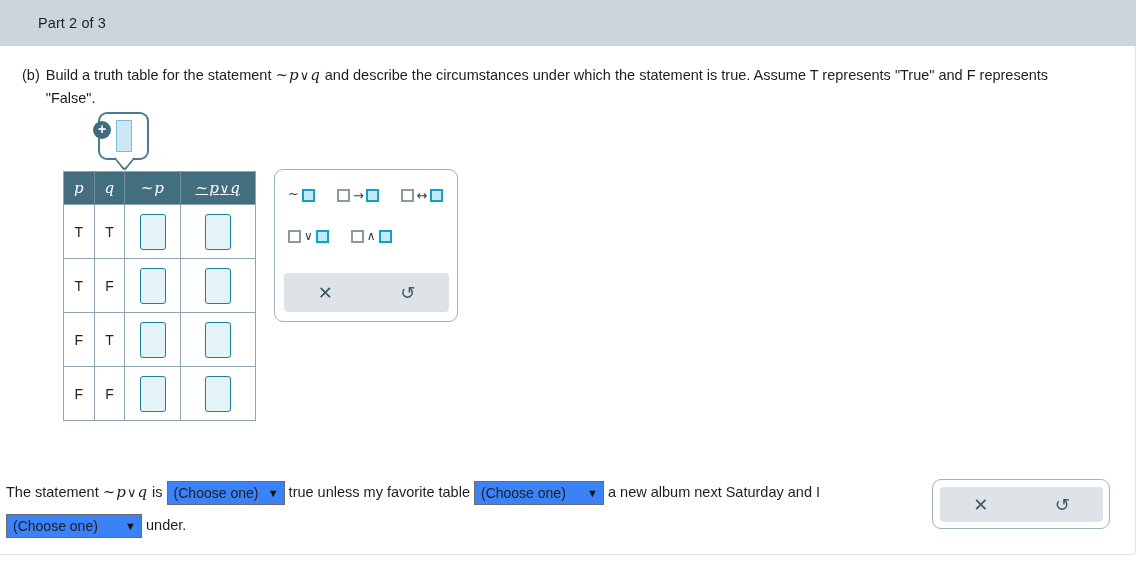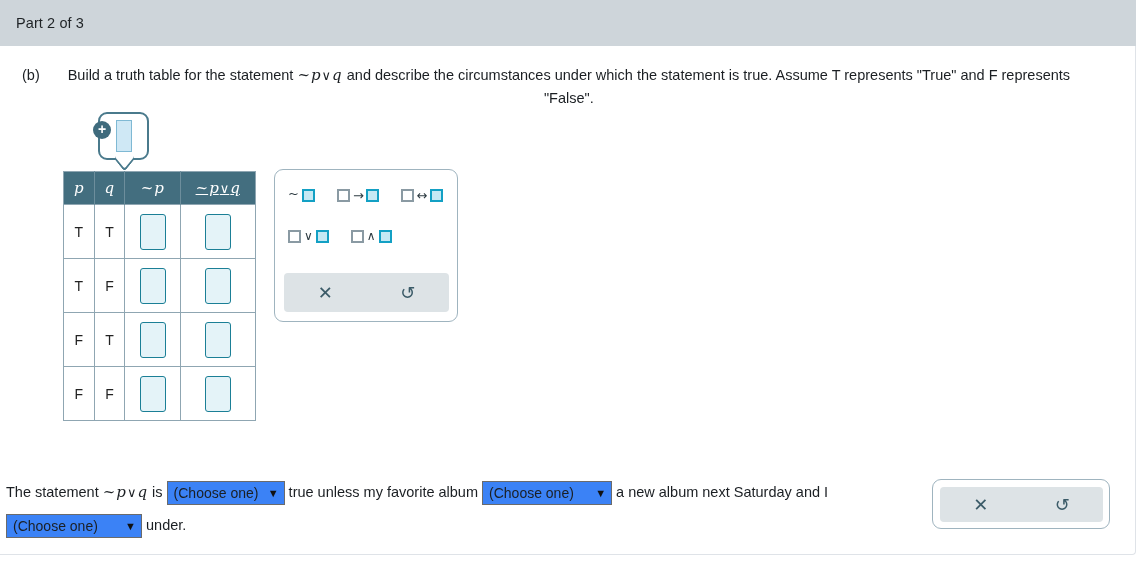--- a/index.html
+++ b/index.html
@@ -31,21 +31,21 @@
 
   
   .part-header {
     position: absolute;
     left: 0; top: 0;
     width: 1136px;
     height: 46px;
     background: #ced5da;
     display: flex;
     align-items: center;
-    padding-left: 16px;
+    padding-left: 38px;
   }
   .part-header-label {
     font-size: 14.5px;
     color: #1f2326;
     letter-spacing: .1px;
   }
 
   
   .question {
     position: absolute;
@@ -54,21 +54,21 @@
     width: 1070px;
     font-size: 14.5px;
     color: #1b1f23;
     line-height: 23px;
   }
   .q-label { }
   .question-wrap {
     display: flex;
     gap: 6px;
   }
-  .q-text { flex: 1; text-align: center; }
+  .q-text { flex: 1; }
   .mathvar {
     font-family: "DejaVu Serif", "Liberation Serif", serif;
     font-style: italic;
     font-size: 15px;
     padding: 0 1px;
   }
   .mathop {
     font-family: "DejaVu Sans", sans-serif;
     font-style: normal;
     font-size: 13px;
@@ -419,21 +419,21 @@
   </div>
 
   <div class="statement">
     <span>The statement</span>
     <span class="tilde">~</span><span class="mathvar">p</span><span class="mathop">∨</span><span class="mathvar">q</span>
     <span>is</span>
     <span class="select-box sb-1">
       <span>(Choose one)</span>
       <span class="caret">▼</span>
     </span>
-    <span>true unless my favorite album</span>
+    <span>true unless my favorite table</span>
     <span class="select-box sb-2">
       <span>(Choose one)</span>
       <span class="caret">▼</span>
     </span>
     <span>a new album next Saturday</span>
     <span>and I</span>
     <span class="select-box sb-3">
       <span>(Choose one)</span>
       <span class="caret">▼</span>
     </span>

